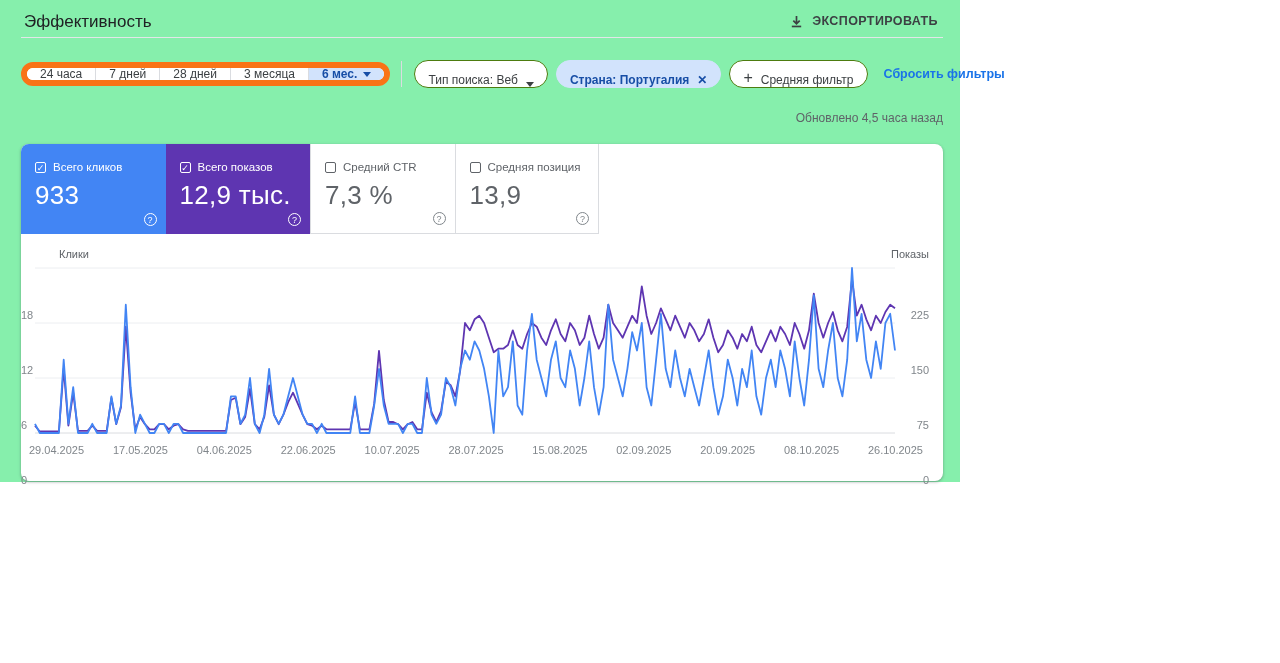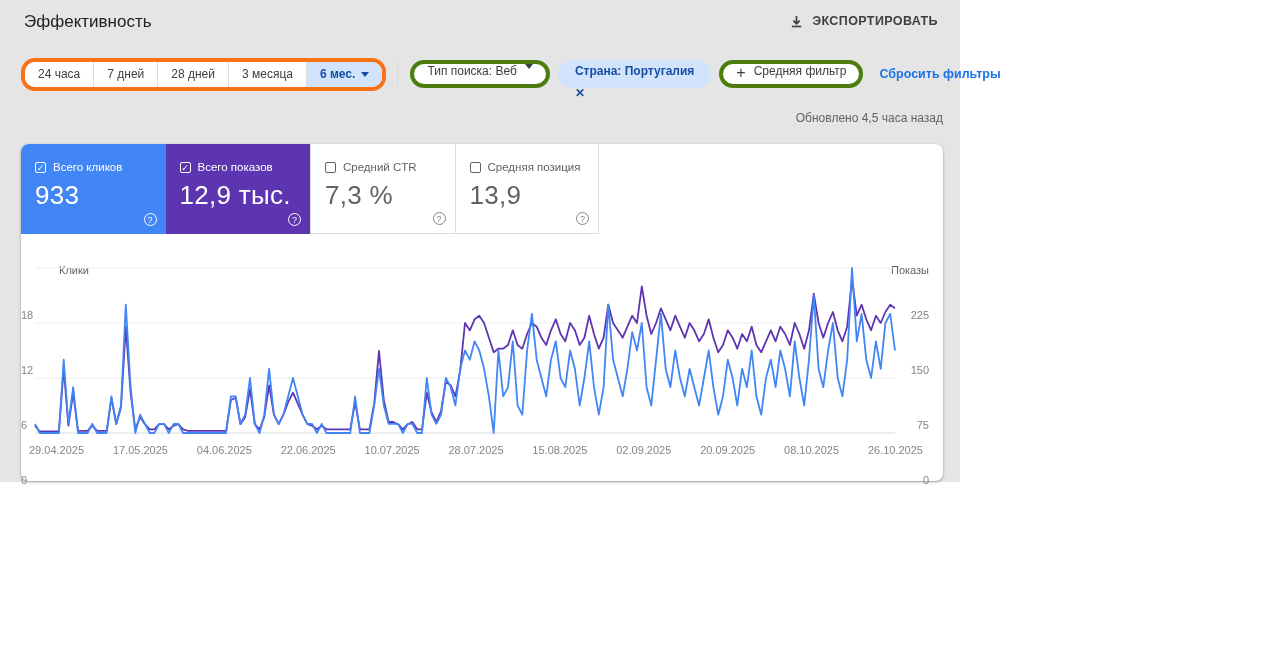--- a/index.html
+++ b/index.html
@@ -1,45 +1,45 @@
 <!DOCTYPE html>
 <html><head>
 <meta charset="utf-8">
 <style>
   * { margin:0; padding:0; box-sizing:border-box; }
   html,body { background:#ffffff; font-family:"Liberation Sans", sans-serif; }
   body { width:1280px; height:663px; overflow:hidden; position:relative; }
 
   .app { position:absolute; left:0; top:0; width:960px; height:482px;
-         background:#e5e5e5;text-decoration:underline; }
+         background:#86efac;text-decoration:underline; }
 
   
   .hdr { position:absolute; left:0; top:0; width:100%; height:37px; }
   .hdr-title { position:absolute; left:24px; top:12px; font-size:17px; color:#202124; }
   .export-btn { position:absolute; right:12px; top:8px; height:26px; display:flex;
                 align-items:center; gap:8px; padding:0 10px; cursor:pointer;
                 color:#3c4043; font-size:12.5px; font-weight:bold; letter-spacing:.4px; }
   .export-btn svg { display:block; }
   .hdr-divider { position:absolute; left:21px; top:37px; width:922px; height:1px; background:#e3e6e8; }
 
   
   .filters { position:absolute; left:21px; top:60px; height:28px; display:flex; align-items:center; }
-  .seg { display:flex; height:33px; border:4px solid #f97316; border-radius:14px; overflow:hidden; background:#fff; }
+  .seg { display:flex; height:24px; border:6px solid #f97316; border-radius:14px; overflow:hidden; background:#fff; }
   .seg-btn { display:flex; align-items:center; gap:6px; padding:0 13px; font-size:12px;
              color:#3c4043; border-left:1px solid #dadce0; cursor:pointer; background:#fff; white-space:nowrap; }
   .seg-btn:first-child { border-left:none; }
   .seg-btn.sel { background:#d2e3fc; color:#174ea6; font-weight:bold; }
   .caret { width:0; height:0; border-left:4px solid transparent; border-right:4px solid transparent;
            border-top:5px solid #3c4043; display:inline-block; }
   .seg-btn.sel .caret { border-top-color:#174ea6; }
   .vdivider { width:1px; height:26px; background:#dadce0; margin:0 12px 0 11px; }
-  .chip { display:flex; align-items:flex-start; gap:8px; height:28px; padding:0 13px; margin-right:8px;
-          border:4px solid #4d7c0f; border-radius:14px; background:#fff; font-size:12px;
+  .chip { display:flex; align-items:flex-end; gap:8px; height:28px; padding:0 13px; margin-right:8px;
+          border:1px solid #4d7c0f; border-radius:14px; background:#fff; font-size:12px;
           color:#3c4043; cursor:pointer; white-space:nowrap; }
-  .chip.blue { background:#d2e3fc; border-color:#d2e3fc; color:#174ea6; font-weight:bold;flex-direction:column; }
+  .chip.blue { background:#d2e3fc; border-color:#d2e3fc; color:#174ea6; font-weight:bold; }
   .chip .x { font-size:12px; font-weight:bold; color:#174ea6; }
   .chip .plus { font-size:16px; color:#3c4043; font-weight:normal; }
   .reset-link { margin-left:8px; font-size:12.5px; font-weight:bold; color:#1a73e8; cursor:pointer; white-space:nowrap; }
 
   .updated { position:absolute; right:17px; top:111px; font-size:12px; color:#5f6368; }
 
   
   .card { position:absolute; left:21px; top:144px; width:922px; height:337px; background:#fff;
           border-radius:8px; box-shadow:0 1px 2px rgba(60,64,67,.28), 0 1px 3px 1px rgba(60,64,67,.13); }
 
@@ -57,21 +57,21 @@
   .tile.c0, .tile.c1 { color:#fff; }
   .tile.c0 .cb, .tile.c1 .cb, .tile.c0 .help, .tile.c1 .help { color:#fff; border-color:#fff; }
   .tile.c2, .tile.c3 { color:#5f6368; border-bottom:1px solid #dadce0; border-left:1px solid #dadce0; }
   .tile.c3 { border-right:1px solid #dadce0; }
   .tile.c2 .cb, .tile.c3 .cb { border-color:#5f6368; color:transparent; }
   .tile.c2 .help, .tile.c3 .help { color:#80868b; border-color:#80868b; }
   .tile.c2 .val, .tile.c3 .val { color:#5f6368; }
 
   
   .chart-wrap { position:absolute; left:14px; top:104px; width:894px; height:220px; }
-  .axis-name { position:absolute; top:16px; font-size:11px; color:#5f6368;padding-left:24px; }
+  .axis-name { position:absolute; top:0; font-size:11px; color:#5f6368;padding-left:24px; }
   .axis-name.left { left:0; }
   .axis-name.right { right:0; }
   .plot { position:absolute; left:0; top:20px; width:860px; height:165px; }
   .plot svg { position:absolute; left:0; top:0; overflow:visible; }
   .ytick { position:absolute; font-size:11px; color:#80868b;margin-top:47px; }
   .ytick.l { left:0; }
   .ytick.r { right:0; text-align:right; }
   .xlabels { position:absolute; left:-6px; top:196px; width:894px; display:flex;
              justify-content:space-between; }
   .xlabels div { font-size:11px; color:#80868b; white-space:nowrap; }

